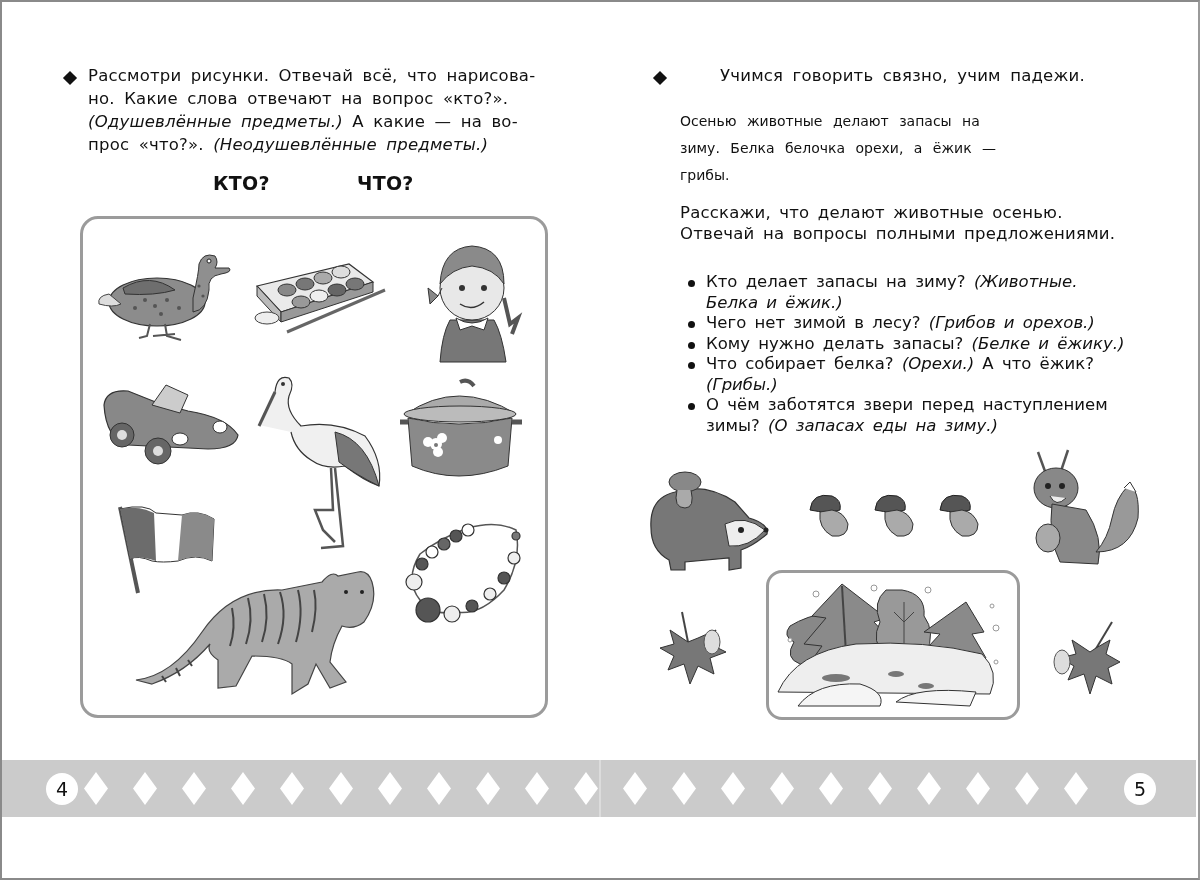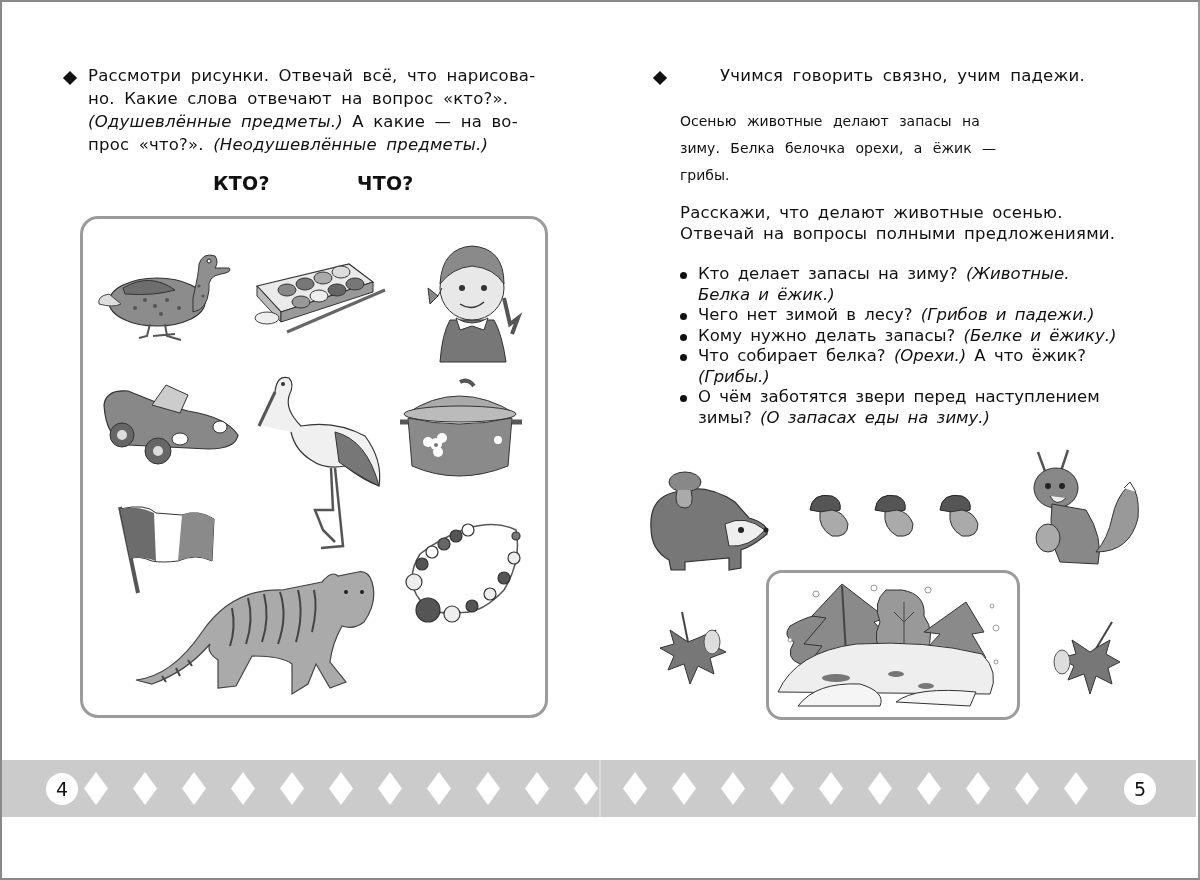--- a/index.html
+++ b/index.html
@@ -3,21 +3,21 @@
 <meta charset="utf-8">
 <style>
   html,body{margin:0;padding:0;background:#fff;}
   body{width:1200px;height:880px;position:relative;overflow:hidden;font-family:"DejaVu Sans","Liberation Sans",sans-serif;color:#111;}
   .frame{position:absolute;left:0;top:0;width:1196px;height:876px;border:2px solid #8a8a8a;border-right:2px solid #9a9a9a;}
   .bullet-diamond{position:absolute;width:10px;height:10px;background:#111;transform:rotate(45deg);}
   .para{position:absolute;font-size:16.5px;line-height:23px;text-align:justify;text-align-last:left;letter-spacing:0.2px;word-spacing:4px;}
   .para i{font-style:italic;}
   .heading{position:absolute;font-weight:bold;font-size:19px;letter-spacing:0.3px;text-align:center;}
   .big{position:absolute;font-size:14px;line-height:27px;word-spacing:6px;}
-  .qlist{position:absolute;margin:0;padding:0;list-style:none;font-size:16.5px;line-height:20.5px;word-spacing:3px;}
+  .qlist{position:absolute;margin:8px;padding:0;list-style:none;font-size:16.5px;line-height:20.5px;word-spacing:3px;}
   .qlist li{position:relative;padding-left:22px;}
   .qlist li::before{content:"";position:absolute;left:4px;top:8px;width:7px;height:7px;border-radius:50%;background:#111;}
   .panel{position:absolute;border:3px solid #9b9b9b;border-radius:18px;background:#fff;}
   .band{position:absolute;left:2px;top:760px;width:1194px;height:57px;background:#cbcbcb;}
   .spine{position:absolute;left:599px;top:760px;width:2px;height:57px;background:#dcdcdc;}
   .band-diamond{position:absolute;top:772px;width:24px;height:33px;}
   .page-num{position:absolute;top:773px;width:32px;height:32px;border-radius:50%;background:#fff;font-size:19px;line-height:32px;text-align:center;font-family:"DejaVu Sans",sans-serif;}
   svg{position:absolute;overflow:visible;}
 </style>
 </head>
@@ -174,21 +174,21 @@
   <div>грибы.</div>
 </div>
 
 <div class="para" style="left:680px;top:202px;width:440px;line-height:21px;word-spacing:3px;">
   <div>Расскажи, что делают животные осенью.</div>
   <div>Отвечай на вопросы полными предложениями.</div>
 </div>
 
 <ul class="qlist" style="left:676px;top:264px;width:450px;">
   <li><span>Кто делает запасы на зиму? </span><i>(Животные.</i><br><i>Белка и ёжик.)</i></li>
-  <li><span>Чего нет зимой в лесу? </span><i>(Грибов и падежи.)</i></li>
+  <li><span>Чего нет зимой в лесу? </span><i>(Грибов и орехов.)</i></li>
   <li><span>Кому нужно делать запасы? </span><i>(Белке и ёжику.)</i></li>
   <li><span>Что собирает белка? </span><i>(Орехи.)</i><span> А что ёжик?</span><br><i>(Грибы.)</i></li>
   <li><span>О чём заботятся звери перед наступлением</span><br><span>зимы? </span><i>(О запасах еды на зиму.)</i></li>
 </ul>
 
 <svg style="left:645px;top:468px;" width="125" height="110">
   <path d="M6 60 Q4 30 30 24 Q60 14 90 34 L104 50 Q124 56 122 66 Q108 78 96 82 L96 100 L84 102 L84 90 L40 94 L40 102 L26 102 L24 92 Q6 82 6 60 Z" fill="#777" stroke="#333" stroke-width="1.2"></path>
   <path d="M80 56 Q100 46 120 62 Q104 80 84 78 Z" fill="#eee" stroke="#333"></path>
   <circle cx="96" cy="62" r="3" fill="#222"></circle>
   <circle cx="121" cy="62" r="2.5" fill="#222"></circle>

